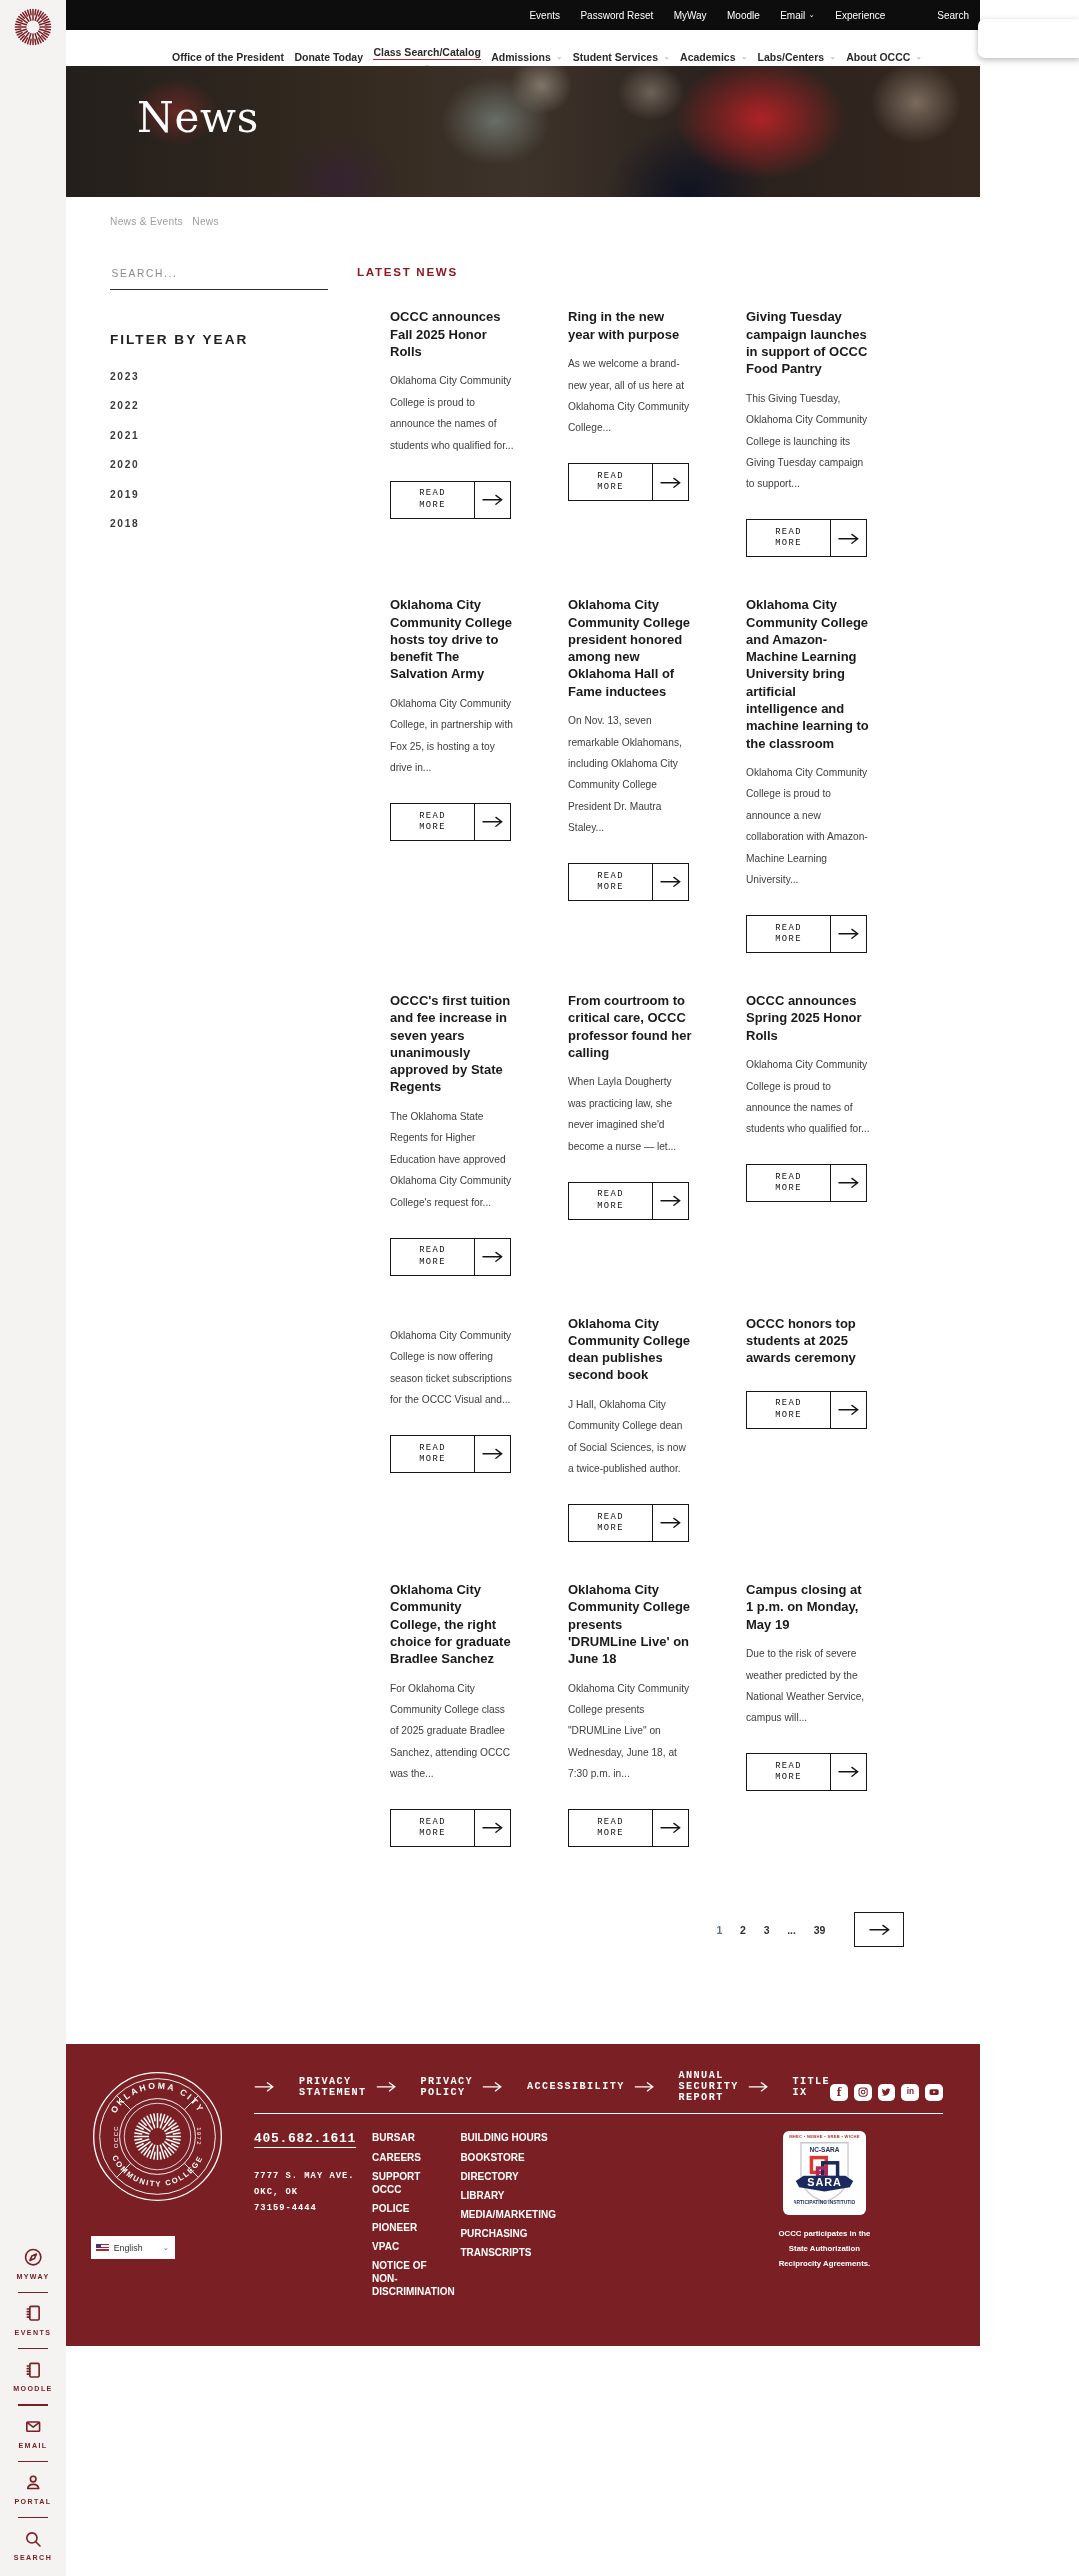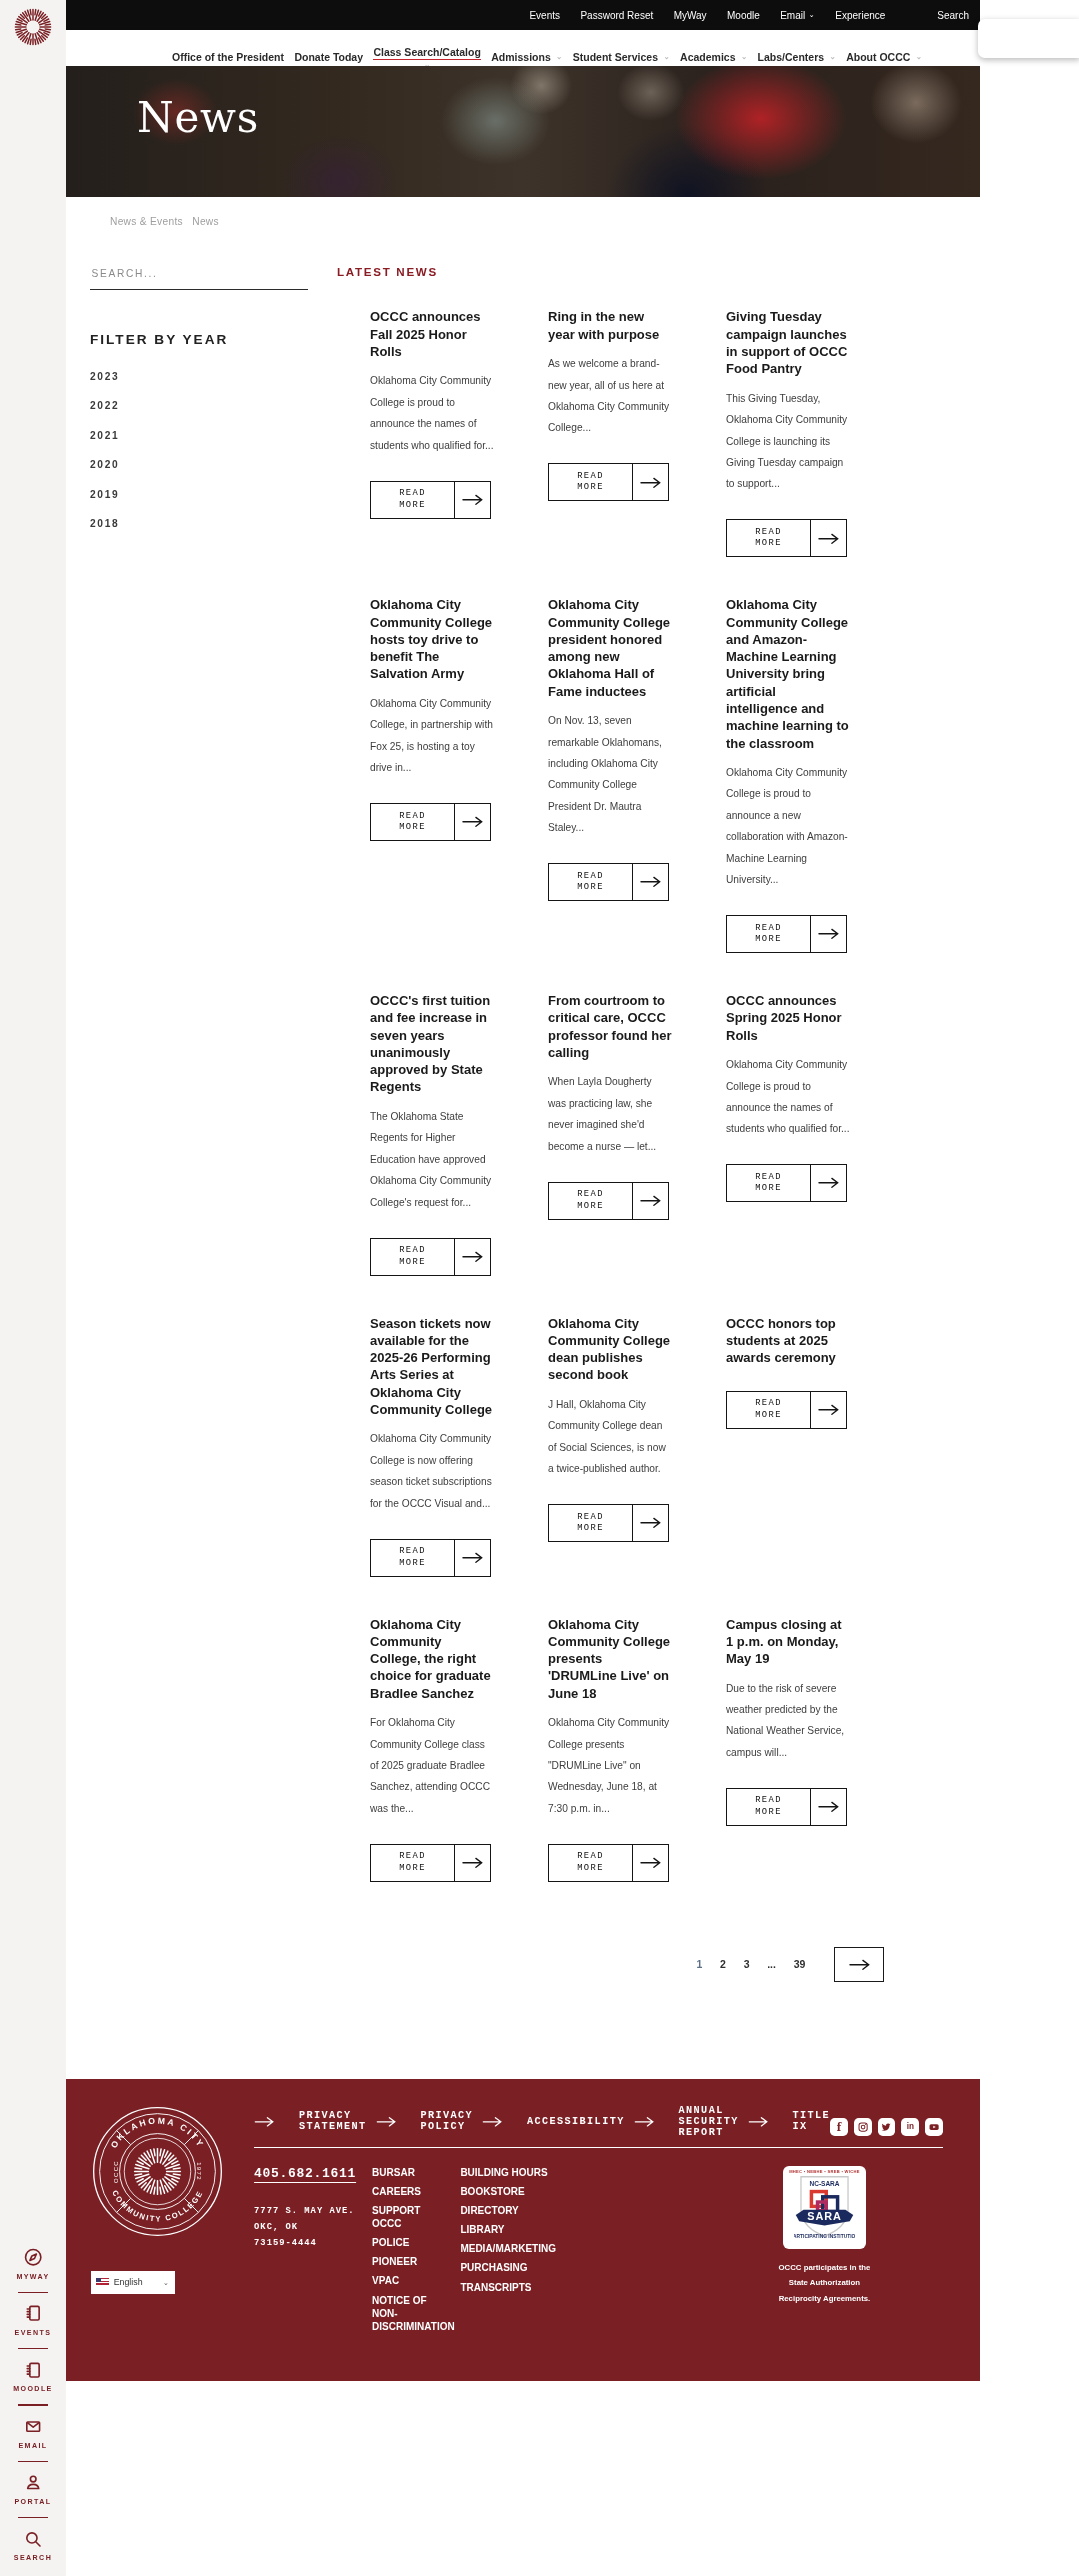--- a/index.html
+++ b/index.html
@@ -48,21 +48,21 @@
       radial-gradient(48px 41px at 64% 20%, rgba(220,205,185,.35), transparent 70%),
       linear-gradient(90deg,#241f1c,#33291f 30%,#3d332a 50%,#2a211d 72%,#35281f)}
   .hero h1{position:absolute;left:71px;top:27px;margin:0;color:#fff;font-family:"DejaVu Serif",serif;
            font-size:42px;font-weight:400;letter-spacing:0.7px}
 
   
   .breadcrumb{margin:19px 0 0 44px;font-size:10.2px;color:#9e9e9e;letter-spacing:0.3px}
   .breadcrumb a{color:#9e9e9e;text-decoration:none;margin-right:6.1px;cursor:pointer}
 
   
-  .content{display:flex;padding:37px 0 0 24px}
+  .content{display:flex;padding:37px 0 0 44px}
   .sidebar{width:218px;flex:none}
   .search-input{width:100%;border:0;border-bottom:1.4px solid #2b2b2b;background:transparent;outline:none;
                 font-size:10.2px;letter-spacing:1.7px;padding:4.1px 1.4px 9.5px;color:#333}
   .search-input::placeholder{color:#8a8a8a;letter-spacing:1.7px}
   .filter-title{margin:42px 0 0;font-size:13.6px;font-weight:bold;letter-spacing:2px;color:#222}
   .years{list-style:none;margin:24.5px 0 0;padding:0}
   .years li{font-size:10.2px;font-weight:bold;letter-spacing:1.7px;color:#3a3a3a;margin-bottom:18.4px;cursor:pointer}
 
   .mainarea{margin-left:29px;flex:1;max-width:558px}
   .section-heading{margin:1.4px 0 0;font-size:11.6px;letter-spacing:1.7px;color:#8a1c23;font-weight:bold}
@@ -490,21 +490,20 @@
               </span>
               <span class="rm-arrow">
                 <svg class="arrow-svg" viewBox="0 0 32 20">
                   <use href="#arrow-right"></use>
                 </svg>
               </span>
             </a>
           </article>
 
           <article class="card">
-            <h3 class="card-title">Season tickets now available for the 2025-26 Performing Arts Series at Oklahoma City Community College</h3>
             <p class="card-excerpt">Oklahoma City Community College is now offering season ticket subscriptions for the OCCC Visual and...</p>
             <a class="read-more">
               <span class="rm-left">
                 <span class="rm-label">READ MORE</span>
               </span>
               <span class="rm-arrow">
                 <svg class="arrow-svg" viewBox="0 0 32 20">
                   <use href="#arrow-right"></use>
                 </svg>
               </span>

